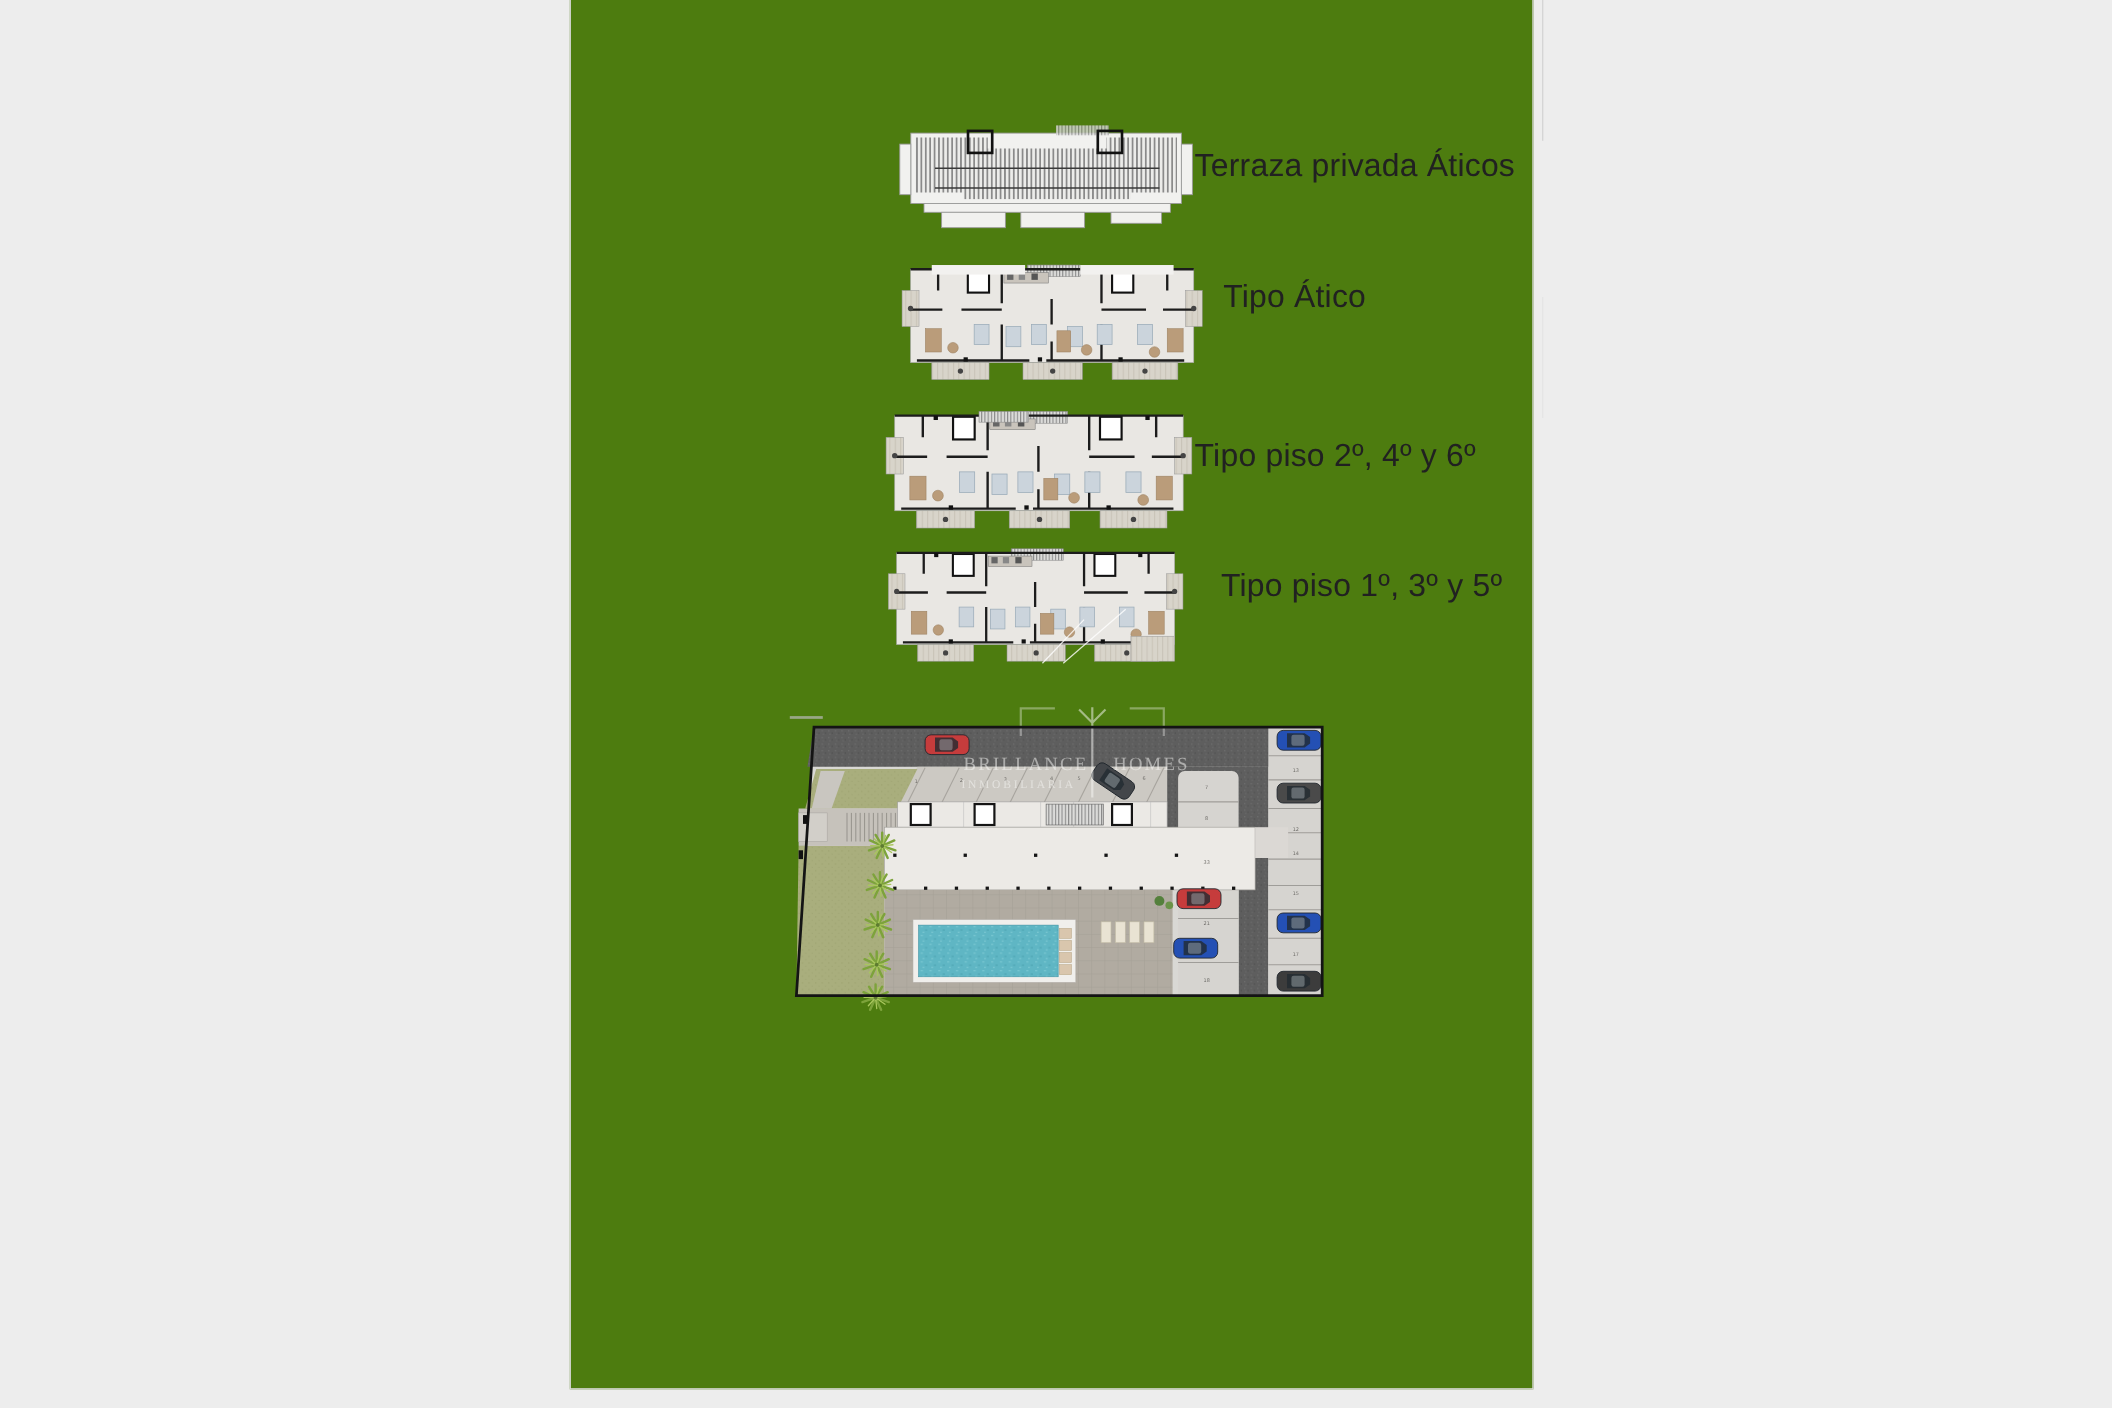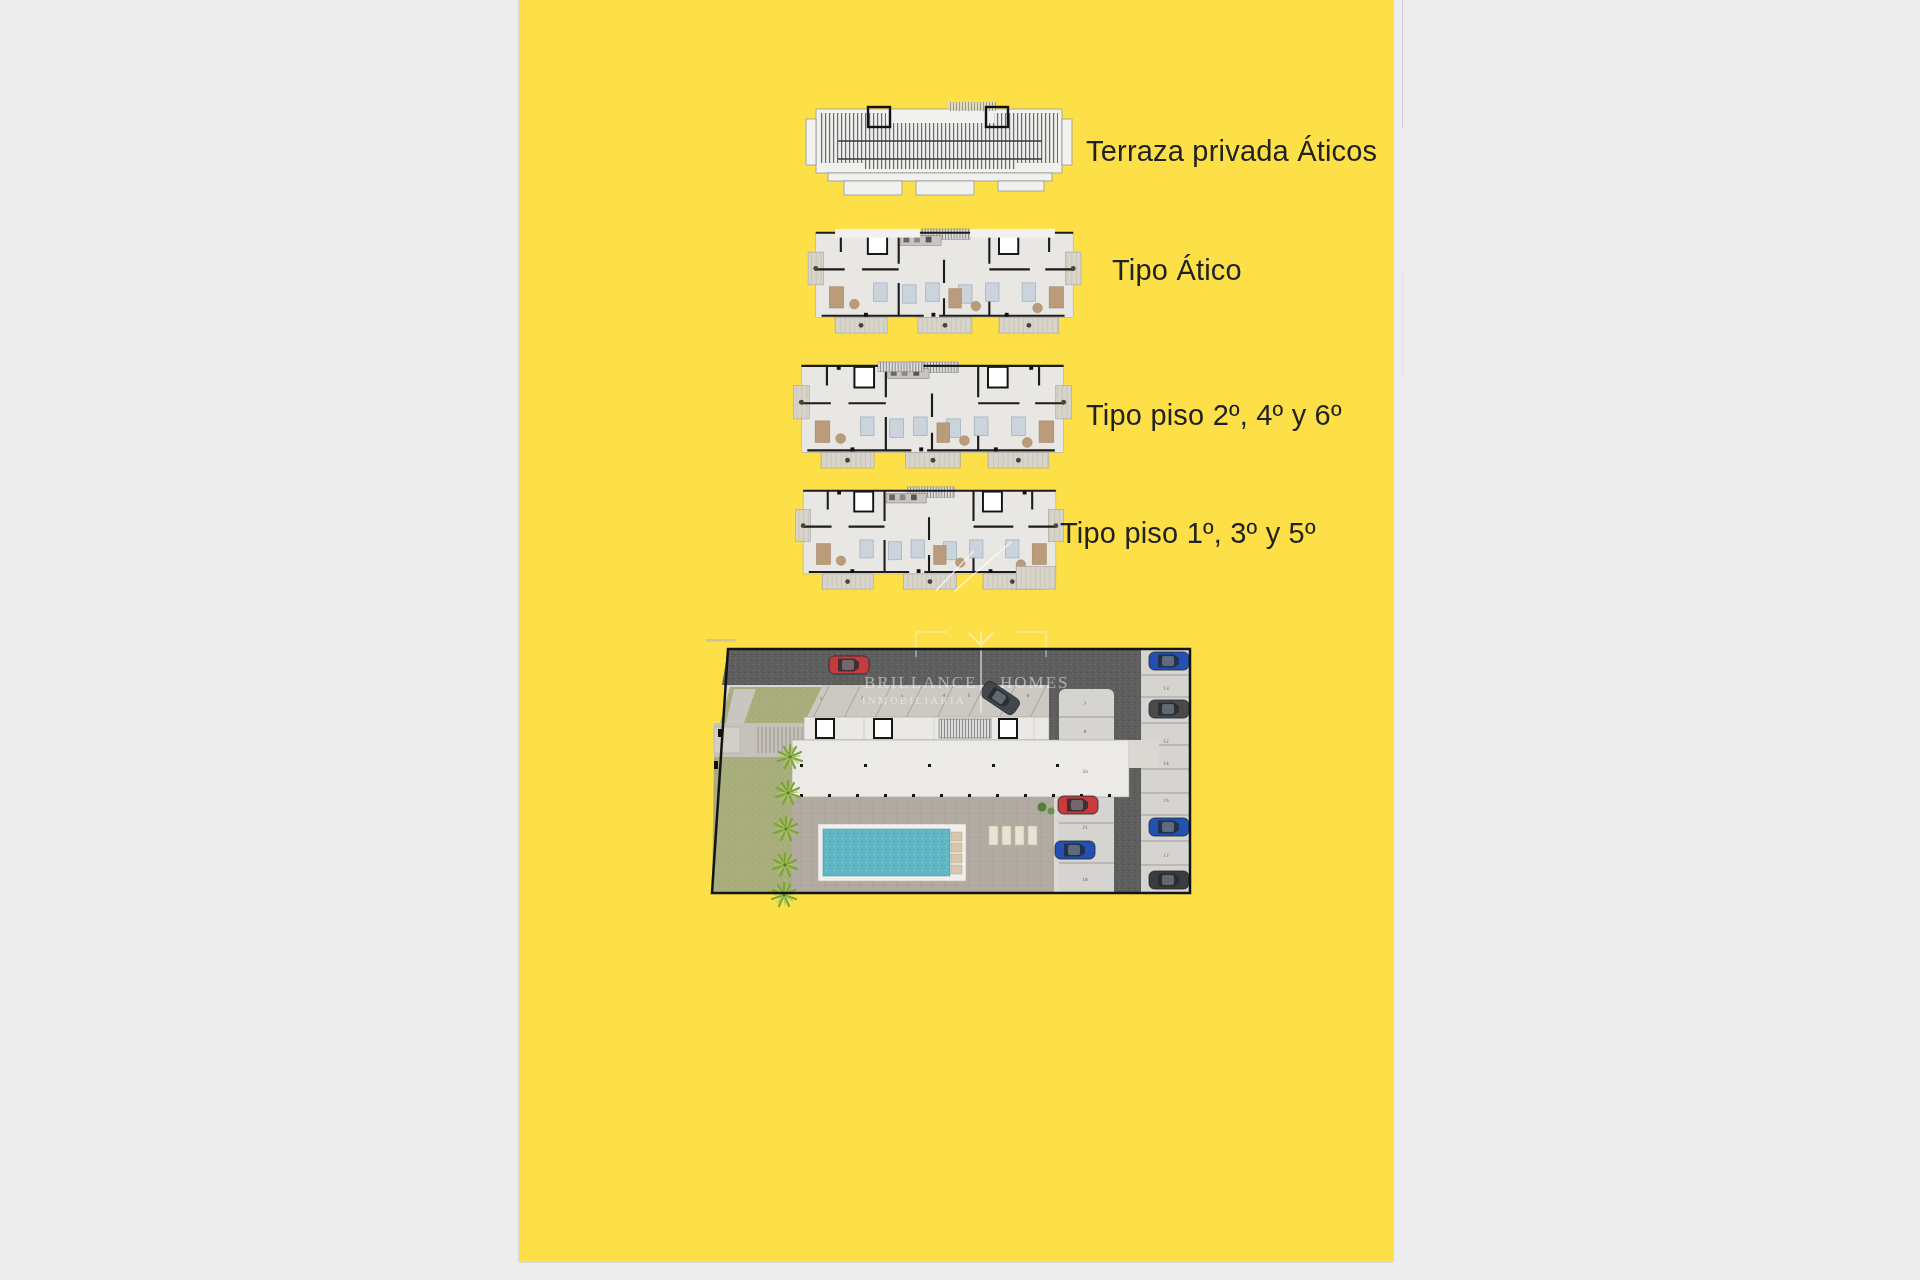--- a/index.html
+++ b/index.html
@@ -1,21 +1,21 @@
 <!DOCTYPE html>
 <html><head>
 <meta charset="utf-8">
 <style>
   html,body{margin:0;padding:0;background:#ededed;}
   .page{position:relative;width:1920px;height:1280px;background:#ededed;overflow:hidden;
         font-family:"Liberation Sans",sans-serif;}
-  .card{position:absolute;left:518px;top:0;width:874px;height:1262px;background:#fde047;
+  .card{position:absolute;left:518px;top:0;width:874px;height:1262px;background:#4d7c0f;
         border-left:1px solid #dbdbdb;border-right:1px solid #dbdbdb;border-bottom:1px solid #dbdbdb;
         overflow:hidden;}
-  .plan{position:absolute;margin:0;padding:0;}
+  .plan{position:absolute;margin:12px;padding:0;}
   .plan svg{display:block;width:100%;height:100%;overflow:visible;}
   .label{position:absolute;font-size:29px;line-height:36px;color:#212121;white-space:nowrap;
          letter-spacing:.2px;}
   .edge-line{position:absolute;width:1px;background:#cfcfcf;}
   .stall-num{font:4.5px "DejaVu Sans",sans-serif;fill:#6f6d69;text-anchor:middle;}
   .wm-main{font:17px "Liberation Serif",serif;letter-spacing:2px;fill:#fafaf8;}
   .wm-sub{font:10.5px "Liberation Serif",serif;letter-spacing:2.5px;fill:#fafaf8;}
 </style>
 </head>
 <body>
@@ -182,21 +182,21 @@
     </figure>
     <span class="label" style="left:567px;top:397px">Tipo piso 2º, 4º y 6º</span>
 
     <figure class="plan" style="left:269px;top:485px;width:283px;height:106px">
       <svg viewBox="0 0 287 112">
         <use href="#apt"></use>
         <rect x="235" y="86" width="42" height="24" fill="url(#p-terr)" stroke="#999" stroke-width=".5"></rect>
         <path d="M150,112 L190,70 M170,112 L230,60" stroke="#ffffff" stroke-width="1.2" opacity=".8" fill="none"></path>
       </svg>
     </figure>
-    <span class="label" style="left:541px;top:515px">Tipo piso 1º, 3º y 5º</span>
+    <span class="label" style="left:591px;top:515px">Tipo piso 1º, 3º y 5º</span>
 
     <figure class="plan" style="left:185px;top:645px;width:487px;height:252px">
       <svg viewBox="0 0 487 252">
 
         <polygon points="24,4 486,4 486,248 8,248" fill="#d9d8d4"></polygon>
 
         <polygon points="24,4 486,4 486,40 18,40" fill="url(#p-asph)"></polygon>
 
         <rect x="345" y="40" width="92" height="90" fill="url(#p-asph)"></rect>
         <rect x="410" y="40" width="27" height="208" fill="url(#p-asph)"></rect>

